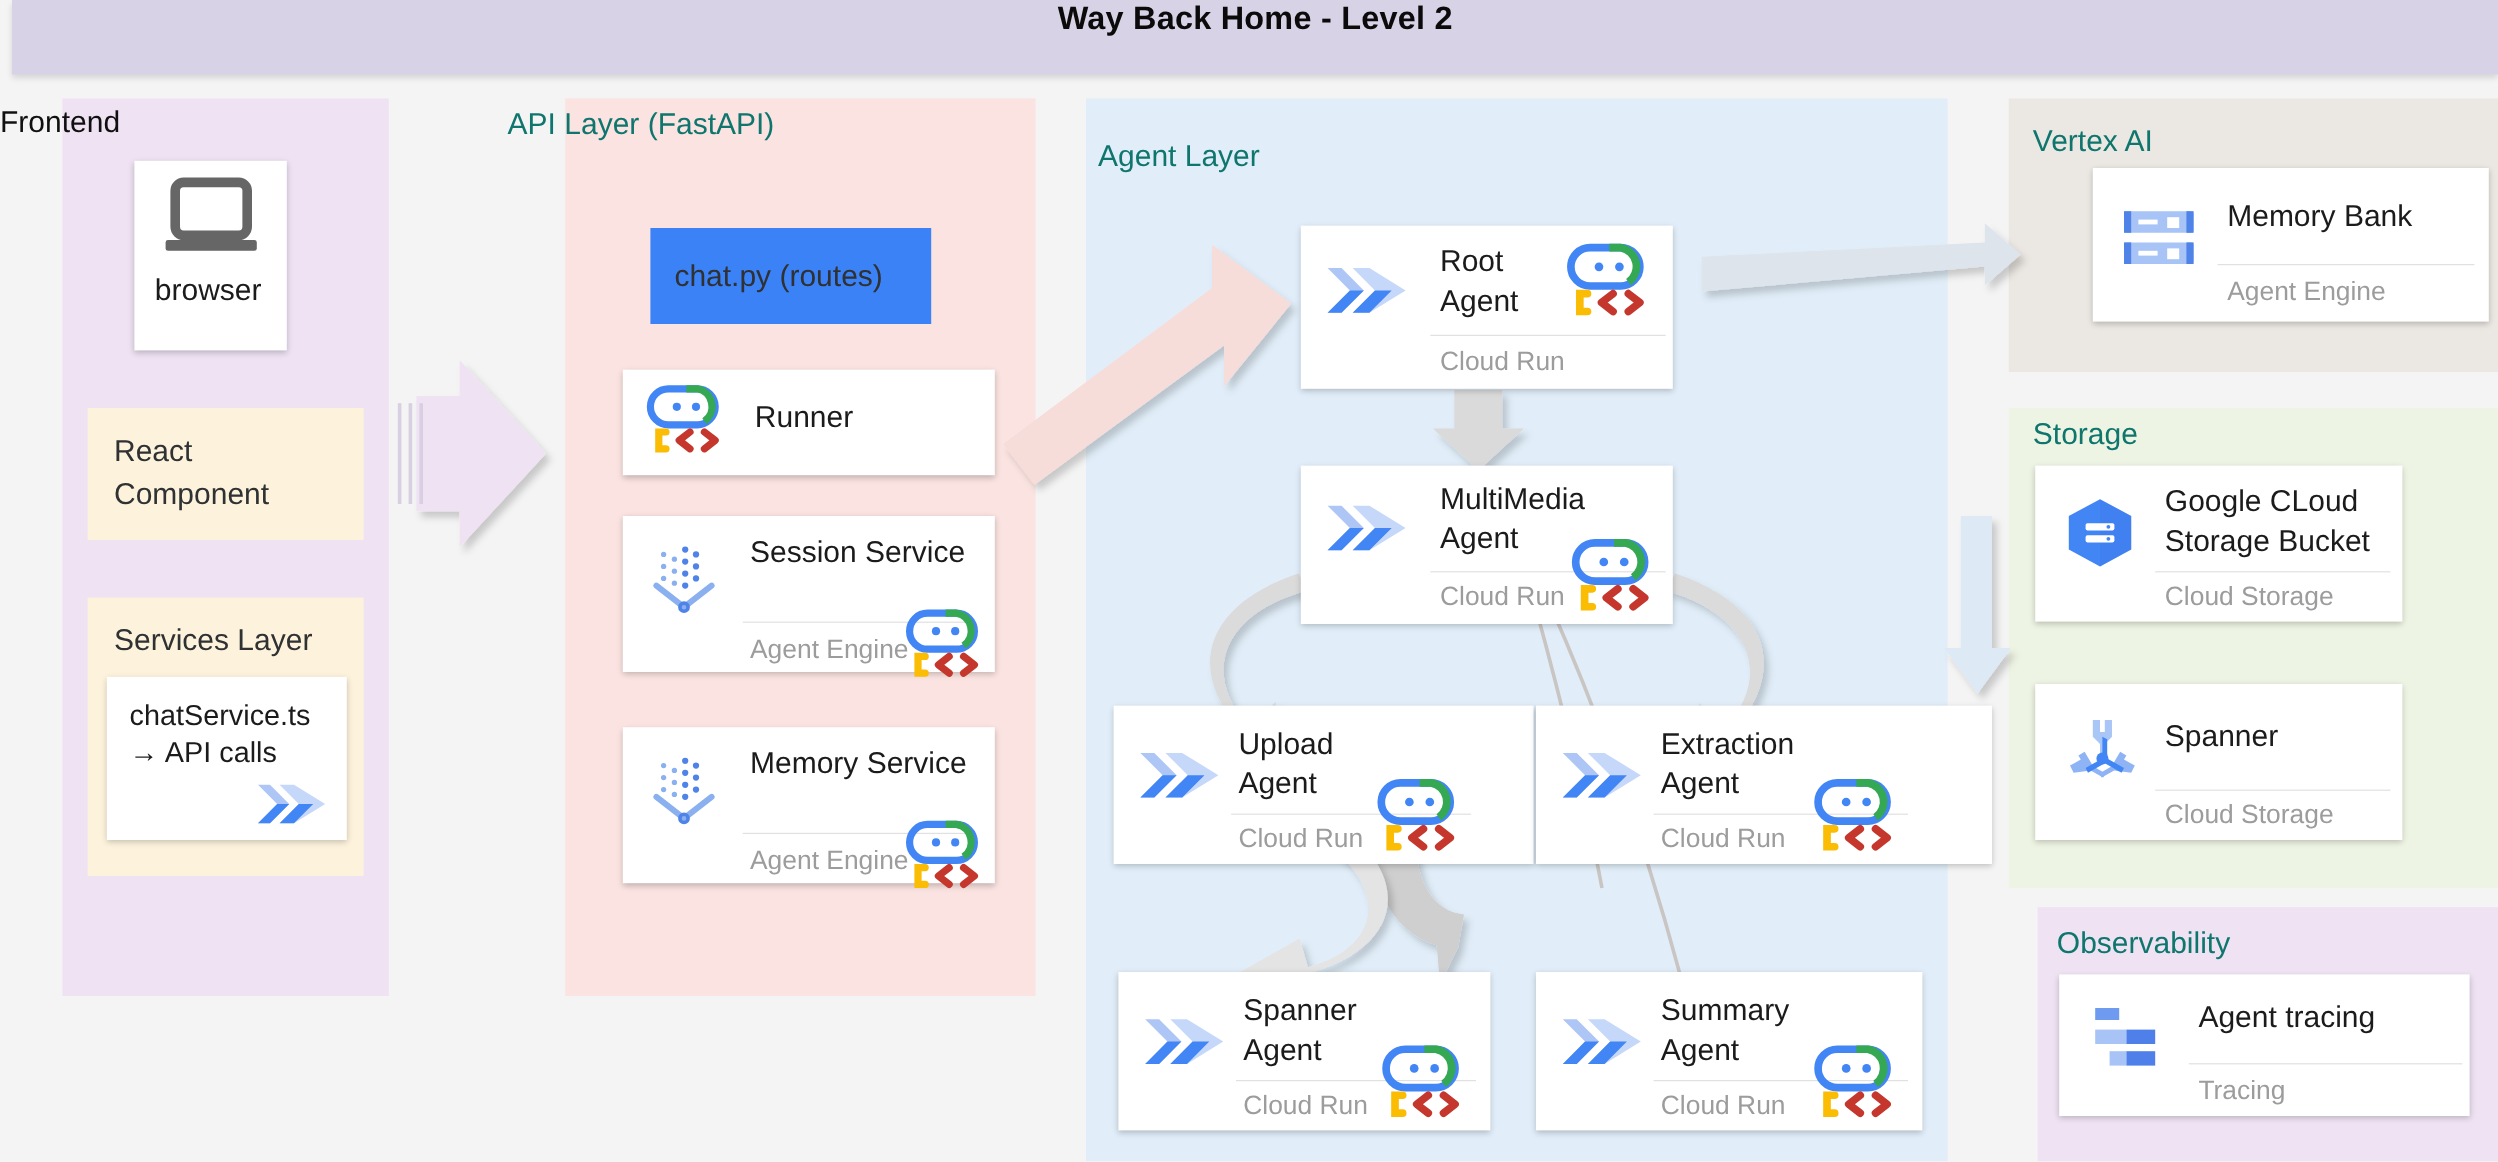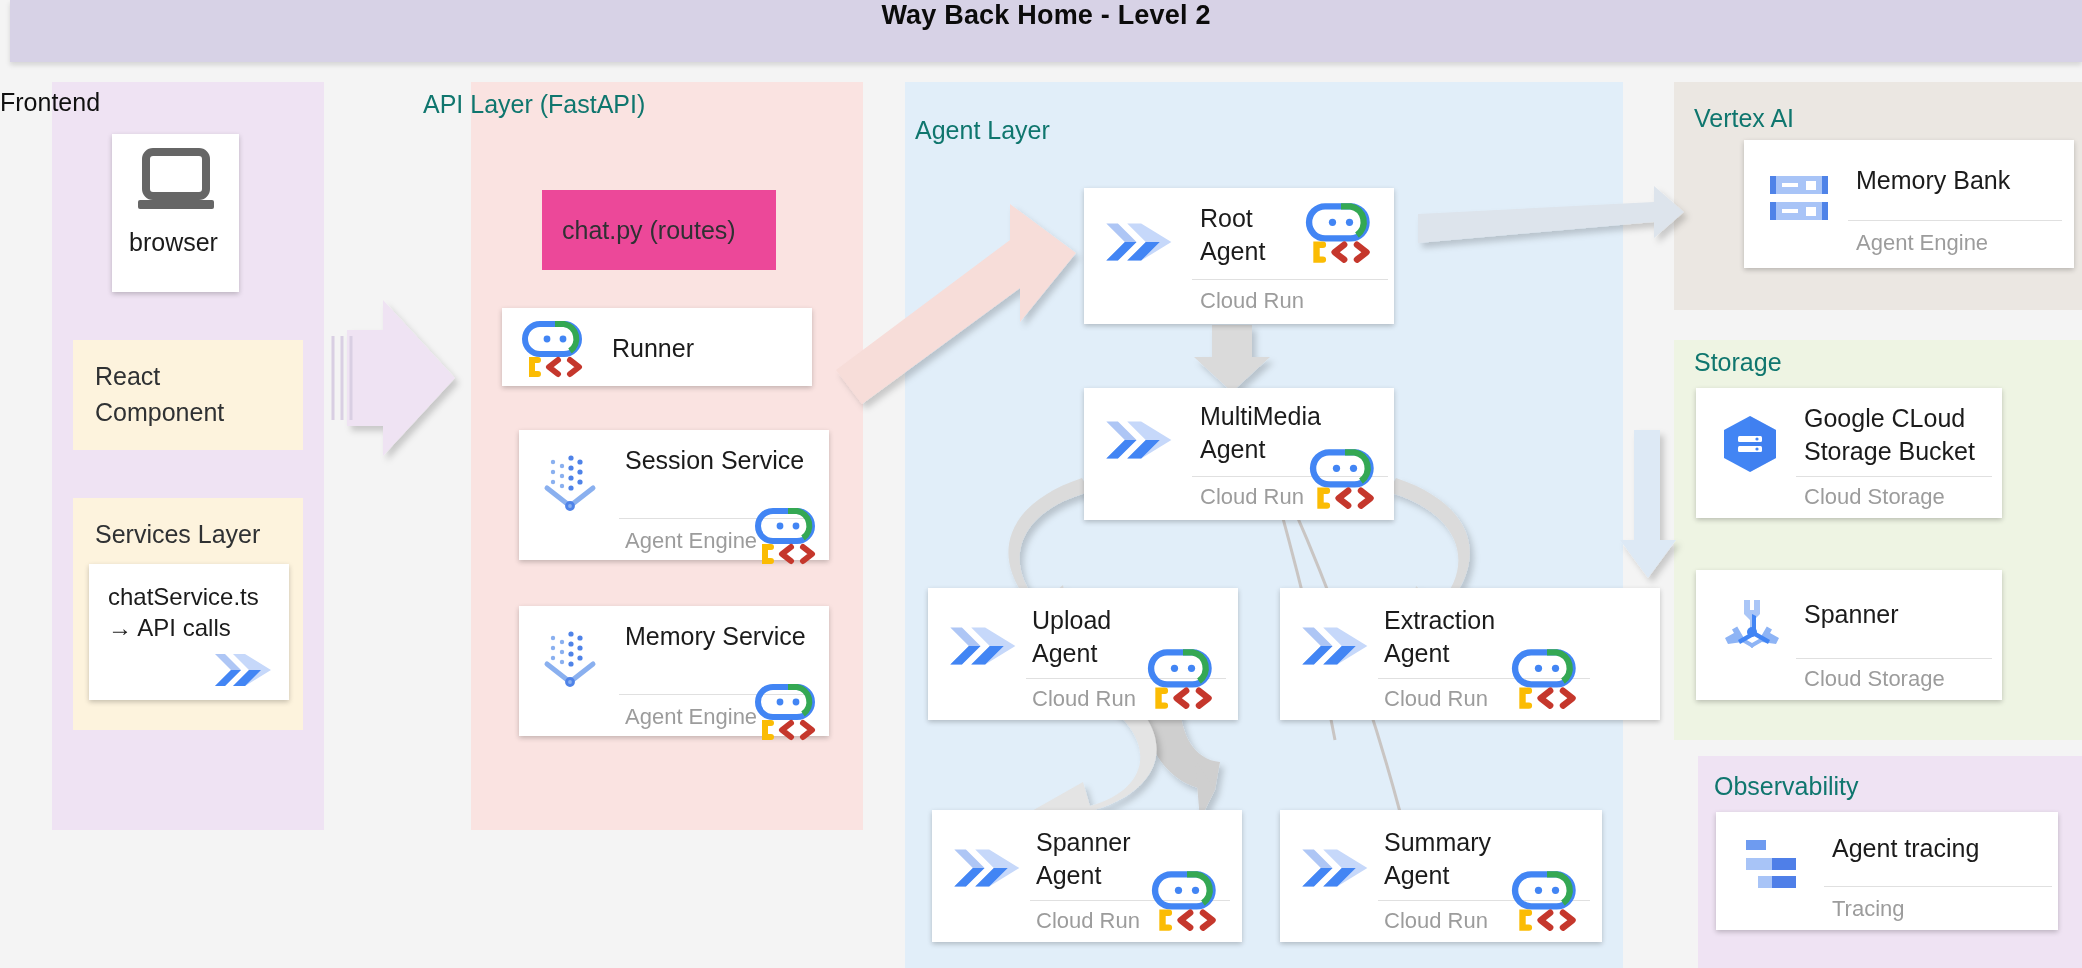--- a/index.html
+++ b/index.html
@@ -200,25 +200,25 @@
     <span class="icon" style="left:124px; top:84px;">
       <svg width="62" height="44" viewBox="0 0 62 44">
         <path d="M2 6 L18 22 L2 38 L12 38 L28 22 L12 6 Z" fill="#aec6f5"></path>
         <path d="M20 6 L36 22 L20 38 L32 38 L58 22 L32 6 Z" fill="#c6d8fa"></path>
         <path d="M20 22 L36 22 L20 38 L32 38 L48 22 Z" fill="#4285f4"></path>
         <path d="M2 22 L18 22 L2 38 L12 38 L28 22 Z" fill="#4285f4"></path>
       </svg>
     </span>
   </div>
 
-  <div class="tint" style="left:542px; top:190px; width:234px; height:80px; background:#ec4899;">
+  <div class="tint" style="left:542px; top:190px; width:234px; height:80px; background:#3b82f6;">
     <span class="txt" style="left:20px; top:22px;">chat.py (routes)</span>
   </div>
 
-  <div class="card" style="left:502px; top:308px; width:310px; height:78px;">
+  <div class="card" style="left:519px; top:308px; width:310px; height:88px;">
     <span class="icon" style="left:22px; top:12px;">
       <svg width="62" height="58" viewBox="0 0 62 58">
         <path d="M16 4 H40 A15 15 0 0 1 40 34 H16 A15 15 0 0 1 16 4 Z" fill="none" stroke="#4285f4" stroke-width="6"></path>
         <path d="M31 4 H40 A15 15 0 0 1 46 31" fill="none" stroke="#34a853" stroke-width="6"></path>
         <circle cx="23" cy="19" r="3.4" fill="#4285f4"></circle>
         <circle cx="39" cy="19" r="3.4" fill="#4285f4"></circle>
         <path d="M14 40 h-6 v14 h6" fill="none" stroke="#fbbc04" stroke-width="6" stroke-linecap="round"></path>
         <path d="M34 40 l-9 7 l9 7" fill="none" stroke="#c5372c" stroke-width="6" stroke-linecap="round" stroke-linejoin="round"></path>
         <path d="M46 40 l9 7 l-9 7" fill="none" stroke="#c5372c" stroke-width="6" stroke-linecap="round" stroke-linejoin="round"></path>
       </svg>
@@ -351,21 +351,21 @@
         <path d="M31 4 H40 A15 15 0 0 1 46 31" fill="none" stroke="#34a853" stroke-width="6"></path>
         <circle cx="23" cy="19" r="3.4" fill="#4285f4"></circle>
         <circle cx="39" cy="19" r="3.4" fill="#4285f4"></circle>
         <path d="M14 40 h-6 v14 h6" fill="none" stroke="#fbbc04" stroke-width="6" stroke-linecap="round"></path>
         <path d="M34 40 l-9 7 l9 7" fill="none" stroke="#c5372c" stroke-width="6" stroke-linecap="round" stroke-linejoin="round"></path>
         <path d="M46 40 l9 7 l-9 7" fill="none" stroke="#c5372c" stroke-width="6" stroke-linecap="round" stroke-linejoin="round"></path>
       </svg>
     </span>
   </div>
 
-  <div class="card" style="left:928px; top:588px; width:310px; height:132px;">
+  <div class="card" style="left:928px; top:588px; width:350px; height:132px;">
     <span class="icon" style="left:20px; top:32px;">
       <svg width="72" height="52" viewBox="0 0 62 44">
         <path d="M2 6 L18 22 L2 38 L12 38 L28 22 L12 6 Z" fill="#aec6f5"></path>
         <path d="M20 6 L36 22 L20 38 L32 38 L58 22 L32 6 Z" fill="#c6d8fa"></path>
         <path d="M20 22 L36 22 L20 38 L32 38 L48 22 Z" fill="#4285f4"></path>
         <path d="M2 22 L18 22 L2 38 L12 38 L28 22 Z" fill="#4285f4"></path>
       </svg>
     </span>
     <span class="card-title" style="left:104px; top:16px;">Upload
 Agent</span>

